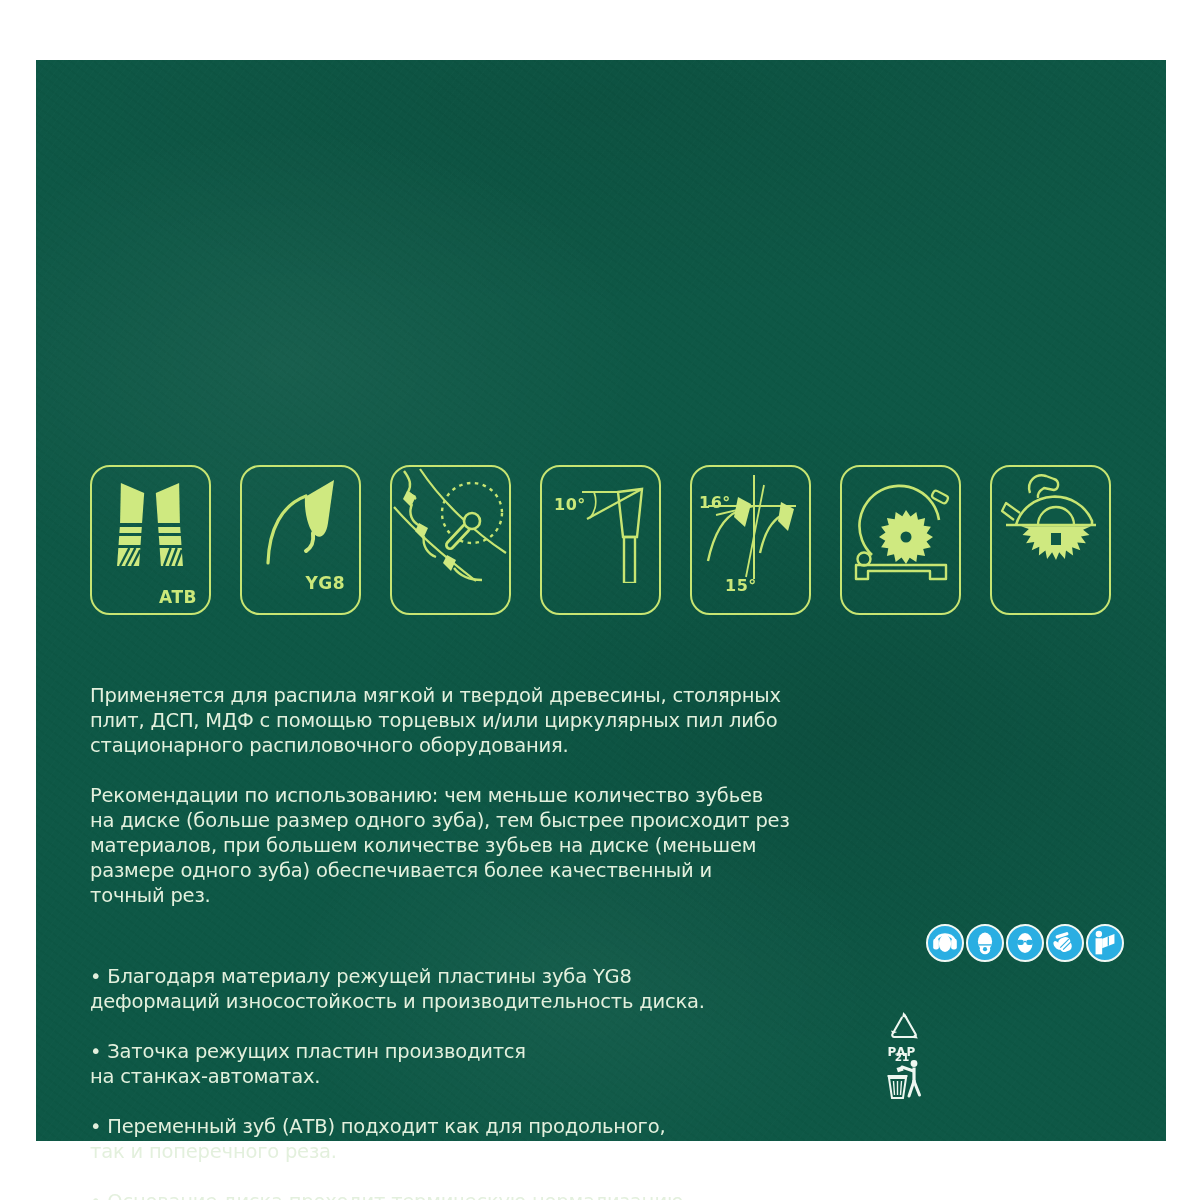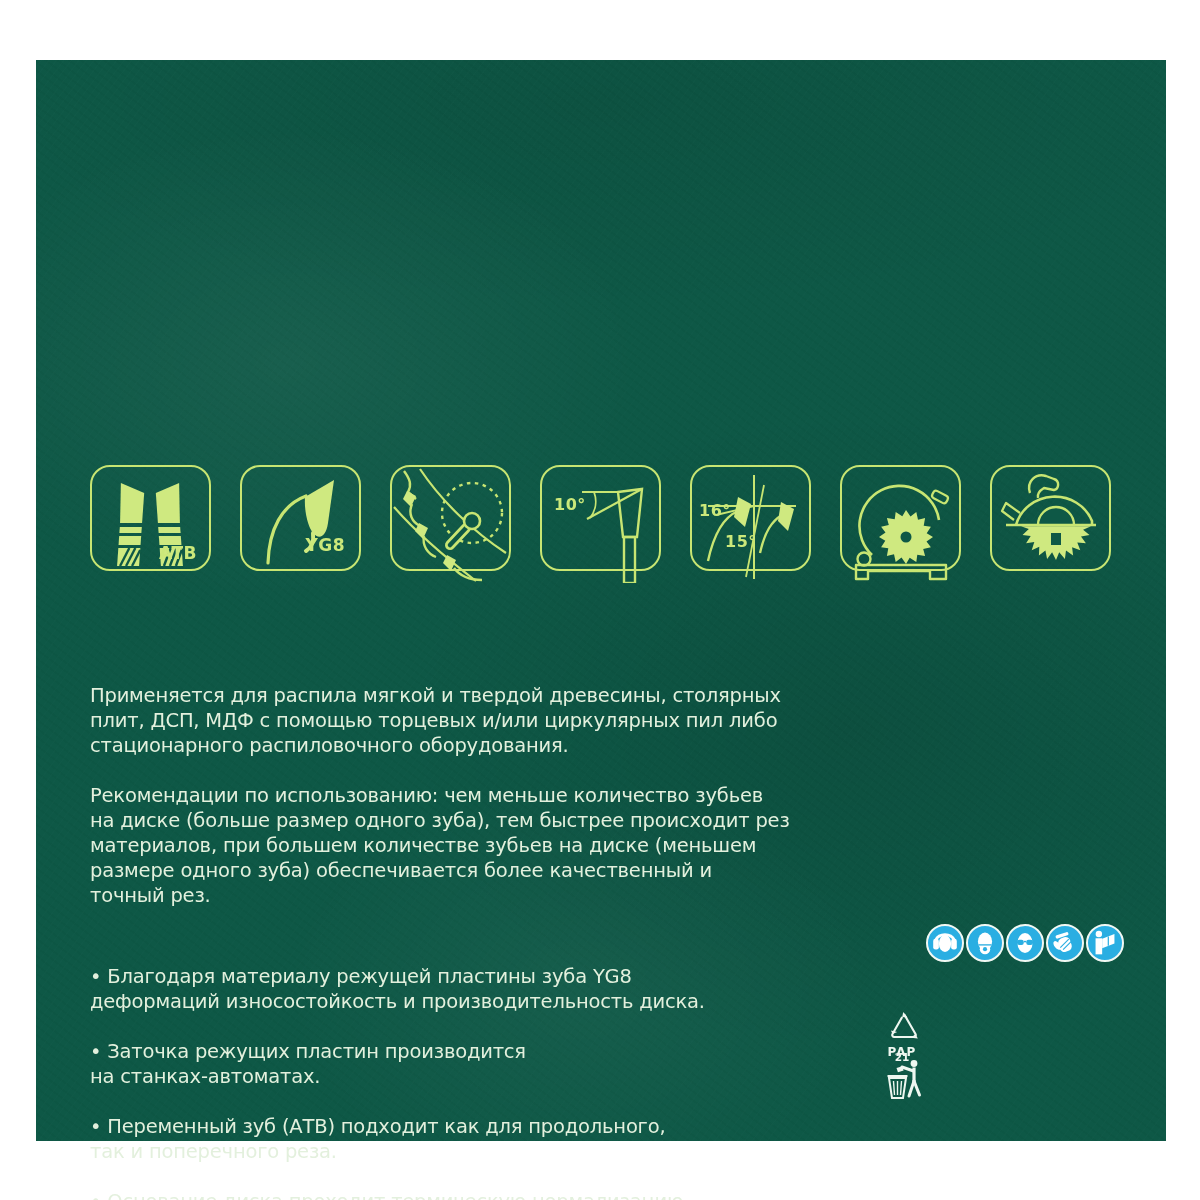--- a/index.html
+++ b/index.html
@@ -11,26 +11,26 @@
            radial-gradient(ellipse 700px 500px at 72% 62%, rgba(0,0,0,0.10), transparent 65%),
            radial-gradient(ellipse 500px 350px at 48% 86%, rgba(255,255,255,0.035), transparent 60%),
            radial-gradient(ellipse 900px 300px at 50% 4%, rgba(0,0,0,0.07), transparent 70%),
            #0e5846;}
   
   .grain{position:absolute;inset:0;pointer-events:none;opacity:.5;
          background:
           repeating-linear-gradient(37deg, rgba(0,0,0,.045) 0 2px, transparent 2px 7px),
           repeating-linear-gradient(-53deg, rgba(255,255,255,.022) 0 1px, transparent 1px 6px);}
   .icons-row{position:absolute;left:54px;top:405px;display:flex;gap:29px;}
-  .icon-box{position:relative;width:121px;height:106px;border:2.5px solid #c8e572;
+  .icon-box{position:relative;width:121px;height:150px;border:2.5px solid #c8e572;
             border-radius:20px;box-sizing:border-box;}
   .icon-box svg{position:absolute;left:0;top:0;}
   .icon-label{position:absolute;color:#cbe87a;font-weight:bold;font-size:17px;letter-spacing:.5px;}
   .lbl-atb{right:12px;bottom:6px;}
-  .lbl-yg8{right:14px;bottom:14px;margin-top:16px;}
+  .lbl-yg8{right:14px;bottom:20px;margin-top:16px;}
   .lbl-deg{font-size:16px;}
   .prose{position:absolute;left:54px;top:598px;width:700px;color:#e3f0dd;
          font-size:19.5px;line-height:25px;letter-spacing:-0.2px;white-space:pre-line;}
   .bullets{margin-top:6px;}
   .safety-row{position:absolute;left:890px;top:864px;display:flex;gap:2px;}
   .safety{width:38px;height:38px;border-radius:50%;background:#2aaee2;border:2px solid #f2f8f3;
           box-sizing:border-box;display:flex;align-items:center;justify-content:center;}
   .recycle-pap{position:absolute;left:851px;top:951px;width:34px;text-align:center;color:#eef7f0;}
   .pap-code{position:absolute;left:0;top:13px;width:30px;text-align:center;
             font-size:10.5px;font-weight:bold;color:#eef7f0;margin-top:27px;}
@@ -117,21 +117,21 @@
         <svg width="116" height="116" viewBox="0 0 116 116">
           <line x1="62" y1="8" x2="62" y2="112" stroke="#c8e572" stroke-width="2"></line>
           <line x1="16" y1="39" x2="104" y2="39" stroke="#c8e572" stroke-width="2"></line>
           <line x1="24" y1="48" x2="62" y2="39" stroke="#c8e572" stroke-width="1.8"></line>
           <line x1="54" y1="110" x2="72" y2="18" stroke="#c8e572" stroke-width="1.8"></line>
           <path d="M16,94 C22,66 32,50 46,44" fill="none" stroke="#c8e572" stroke-width="2.4"></path>
           <polygon points="46,30 59,37 53,60 42,50" fill="#cfe980"></polygon>
           <path d="M68,86 C73,64 80,54 90,48" fill="none" stroke="#c8e572" stroke-width="2.4"></path>
           <polygon points="89,35 102,42 96,64 86,54" fill="#cfe980"></polygon>
         </svg>
-        <div class="icon-label lbl-deg" style="left:7px;top:34px;">16°</div>
+        <div class="icon-label lbl-deg" style="left:7px;top:26px;">16°</div>
         <div class="icon-label lbl-deg" style="left:33px;bottom:18px;">15°</div>
       </div>
 
       <div class="icon-box">
         <svg width="116" height="116" viewBox="0 0 116 116">
           <path d="M30,88 A40,40 0 1 1 97,53" fill="none" stroke="#c8e572" stroke-width="2.6"></path>
           <rect x="90" y="26" width="16" height="8" rx="3" transform="rotate(28 98 30)" fill="none" stroke="#c8e572" stroke-width="2.2"></rect>
           <circle cx="22" cy="92" r="6.5" fill="none" stroke="#c8e572" stroke-width="2.4"></circle>
           <path d="M14,98 L14,112 L26,112 L26,104 L88,104 L88,112 L104,112 L104,98 Z" fill="none" stroke="#c8e572" stroke-width="2.4" stroke-linejoin="round"></path>
           <path fill="#cfe980" d="M91.0,70.0L84.5,74.5L88.9,80.3L81.2,82.0L83.1,89.1L75.3,87.7L74.3,94.9L67.7,90.7L64.0,97.0L59.5,90.5L53.7,94.9L52.0,87.2L44.9,89.1L46.3,81.3L39.1,80.3L43.3,73.7L37.0,70.0L43.5,65.5L39.1,59.7L46.8,58.0L44.9,50.9L52.7,52.3L53.7,45.1L60.3,49.3L64.0,43.0L68.5,49.5L74.3,45.1L76.0,52.8L83.1,50.9L81.7,58.7L88.9,59.7L84.7,66.3L91.0,70.0Z"></path>

